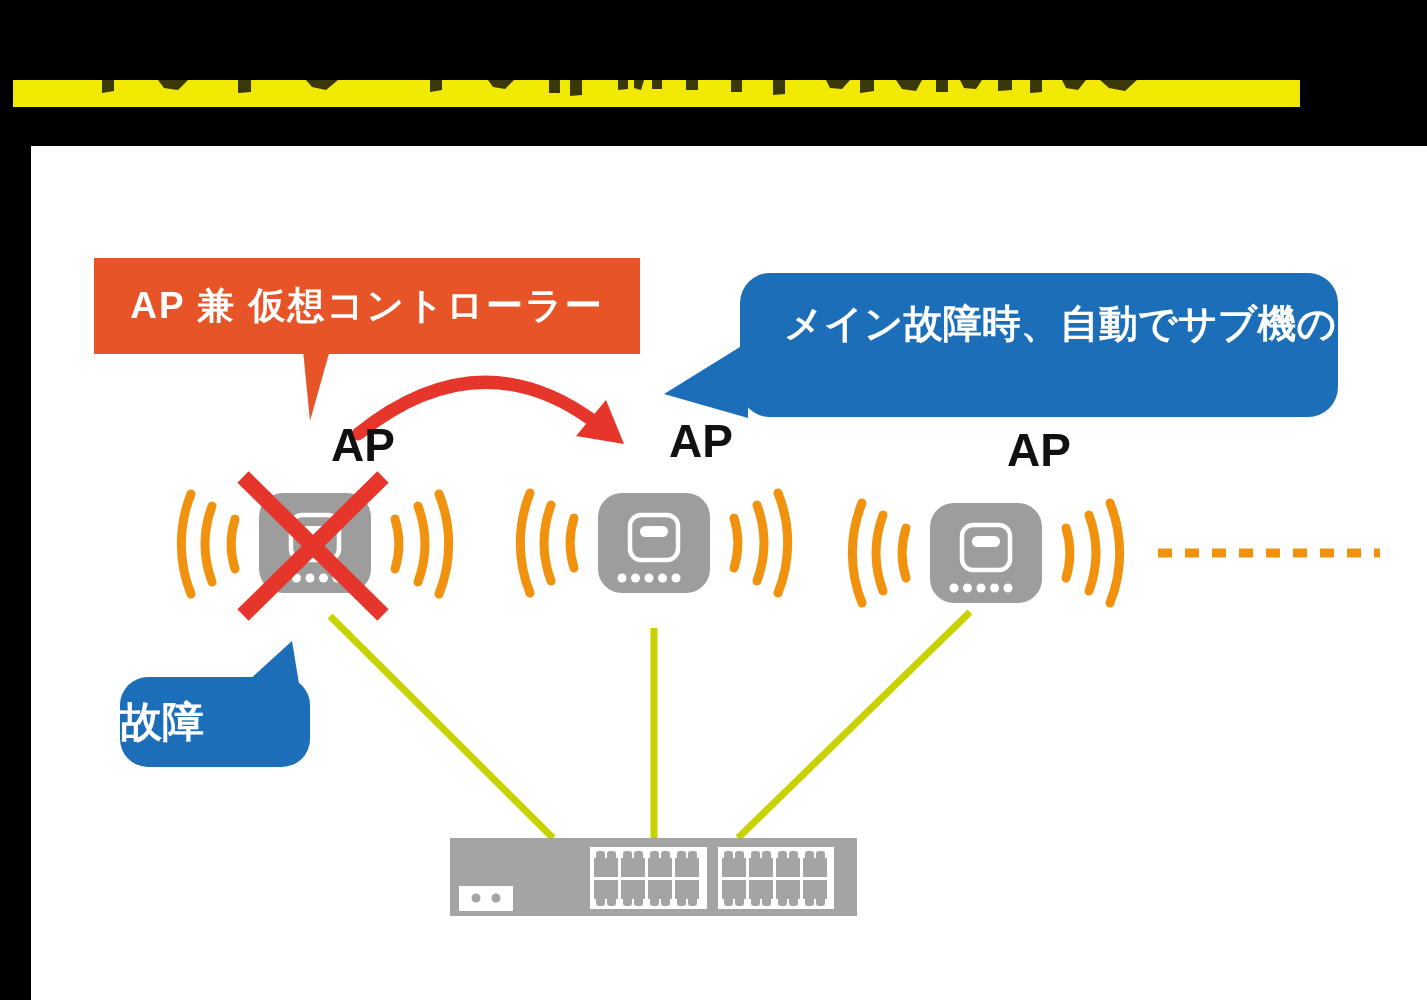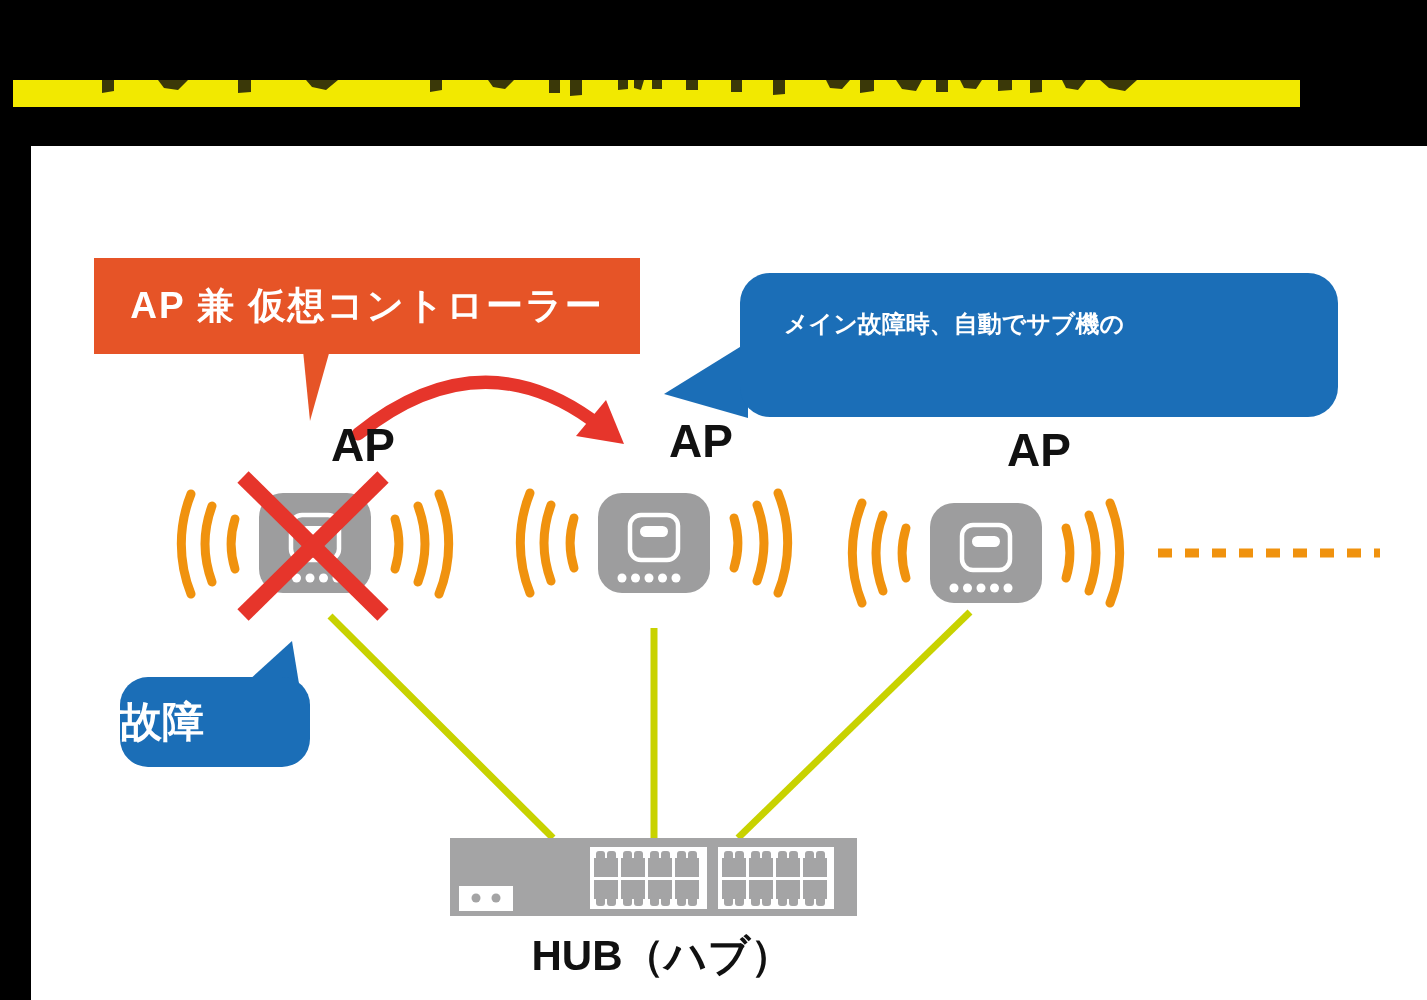--- a/index.html
+++ b/index.html
@@ -11,21 +11,21 @@
   .highlight-bar { position:absolute; left:13px; top:80px; width:1287px; height:27px; background:#f2e900; z-index:1; }
   svg.overlay { position:absolute; left:0; top:0; width:1427px; height:1000px; z-index:2; }
   .txt { position:absolute; z-index:3; }
   .callout {
     left:94px; top:211px; width:546px; height:96px; background:#e65427;
     color:#ffffff; font-size:37px; font-weight:bold; letter-spacing:2px;
     display:flex; align-items:center; justify-content:center;margin-top:47px;
   }
   .bubble-main {
     left:740px; top:273px; width:598px; height:144px; background:#1b6eb7;
-    border-radius:30px; color:#ffffff; font-size:24px; font-weight:bold;
+    border-radius:30px; color:#ffffff; font-size:39px; font-weight:bold;
     padding:25px 0 0 44px; box-sizing:border-box; line-height:52px;
   }
   .bubble-failure {
     left:120px; top:677px; width:190px; height:90px; background:#1b6eb7;
     border-radius:28px; color:#ffffff; font-size:42px; font-weight:bold;
     display:flex; align-items:center; 
   }
   .ap-label { width:160px; text-align:right; font-size:46px; font-weight:bold; color:#111111; }
   #ap-label-1 { left:235px; top:418px; }
   #ap-label-2 { left:573px; top:414px; }
@@ -160,15 +160,14 @@
   </div>
 
   <div class="txt ap-label" id="ap-label-1">AP</div>
   <div class="txt ap-label" id="ap-label-2">AP</div>
   <div class="txt ap-label" id="ap-label-3">AP</div>
 
   <div class="txt bubble-failure">
     <span>故障</span>
   </div>
 
-  <div class="txt hub-label">HUB（ハブ）</div>
 
 </div>
 
 </body></html>

